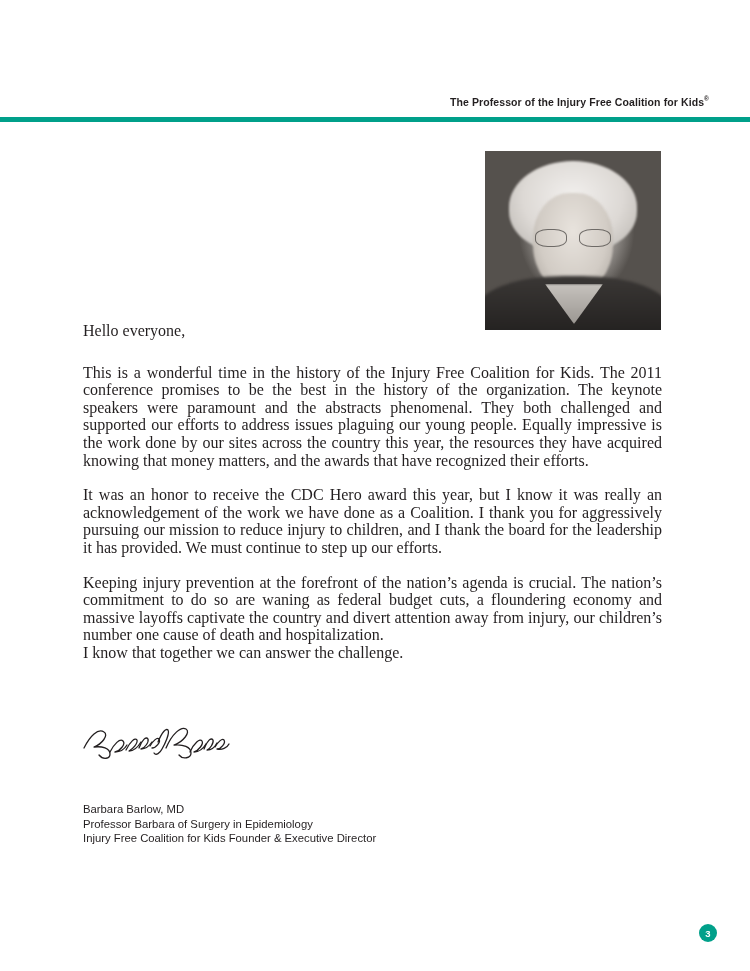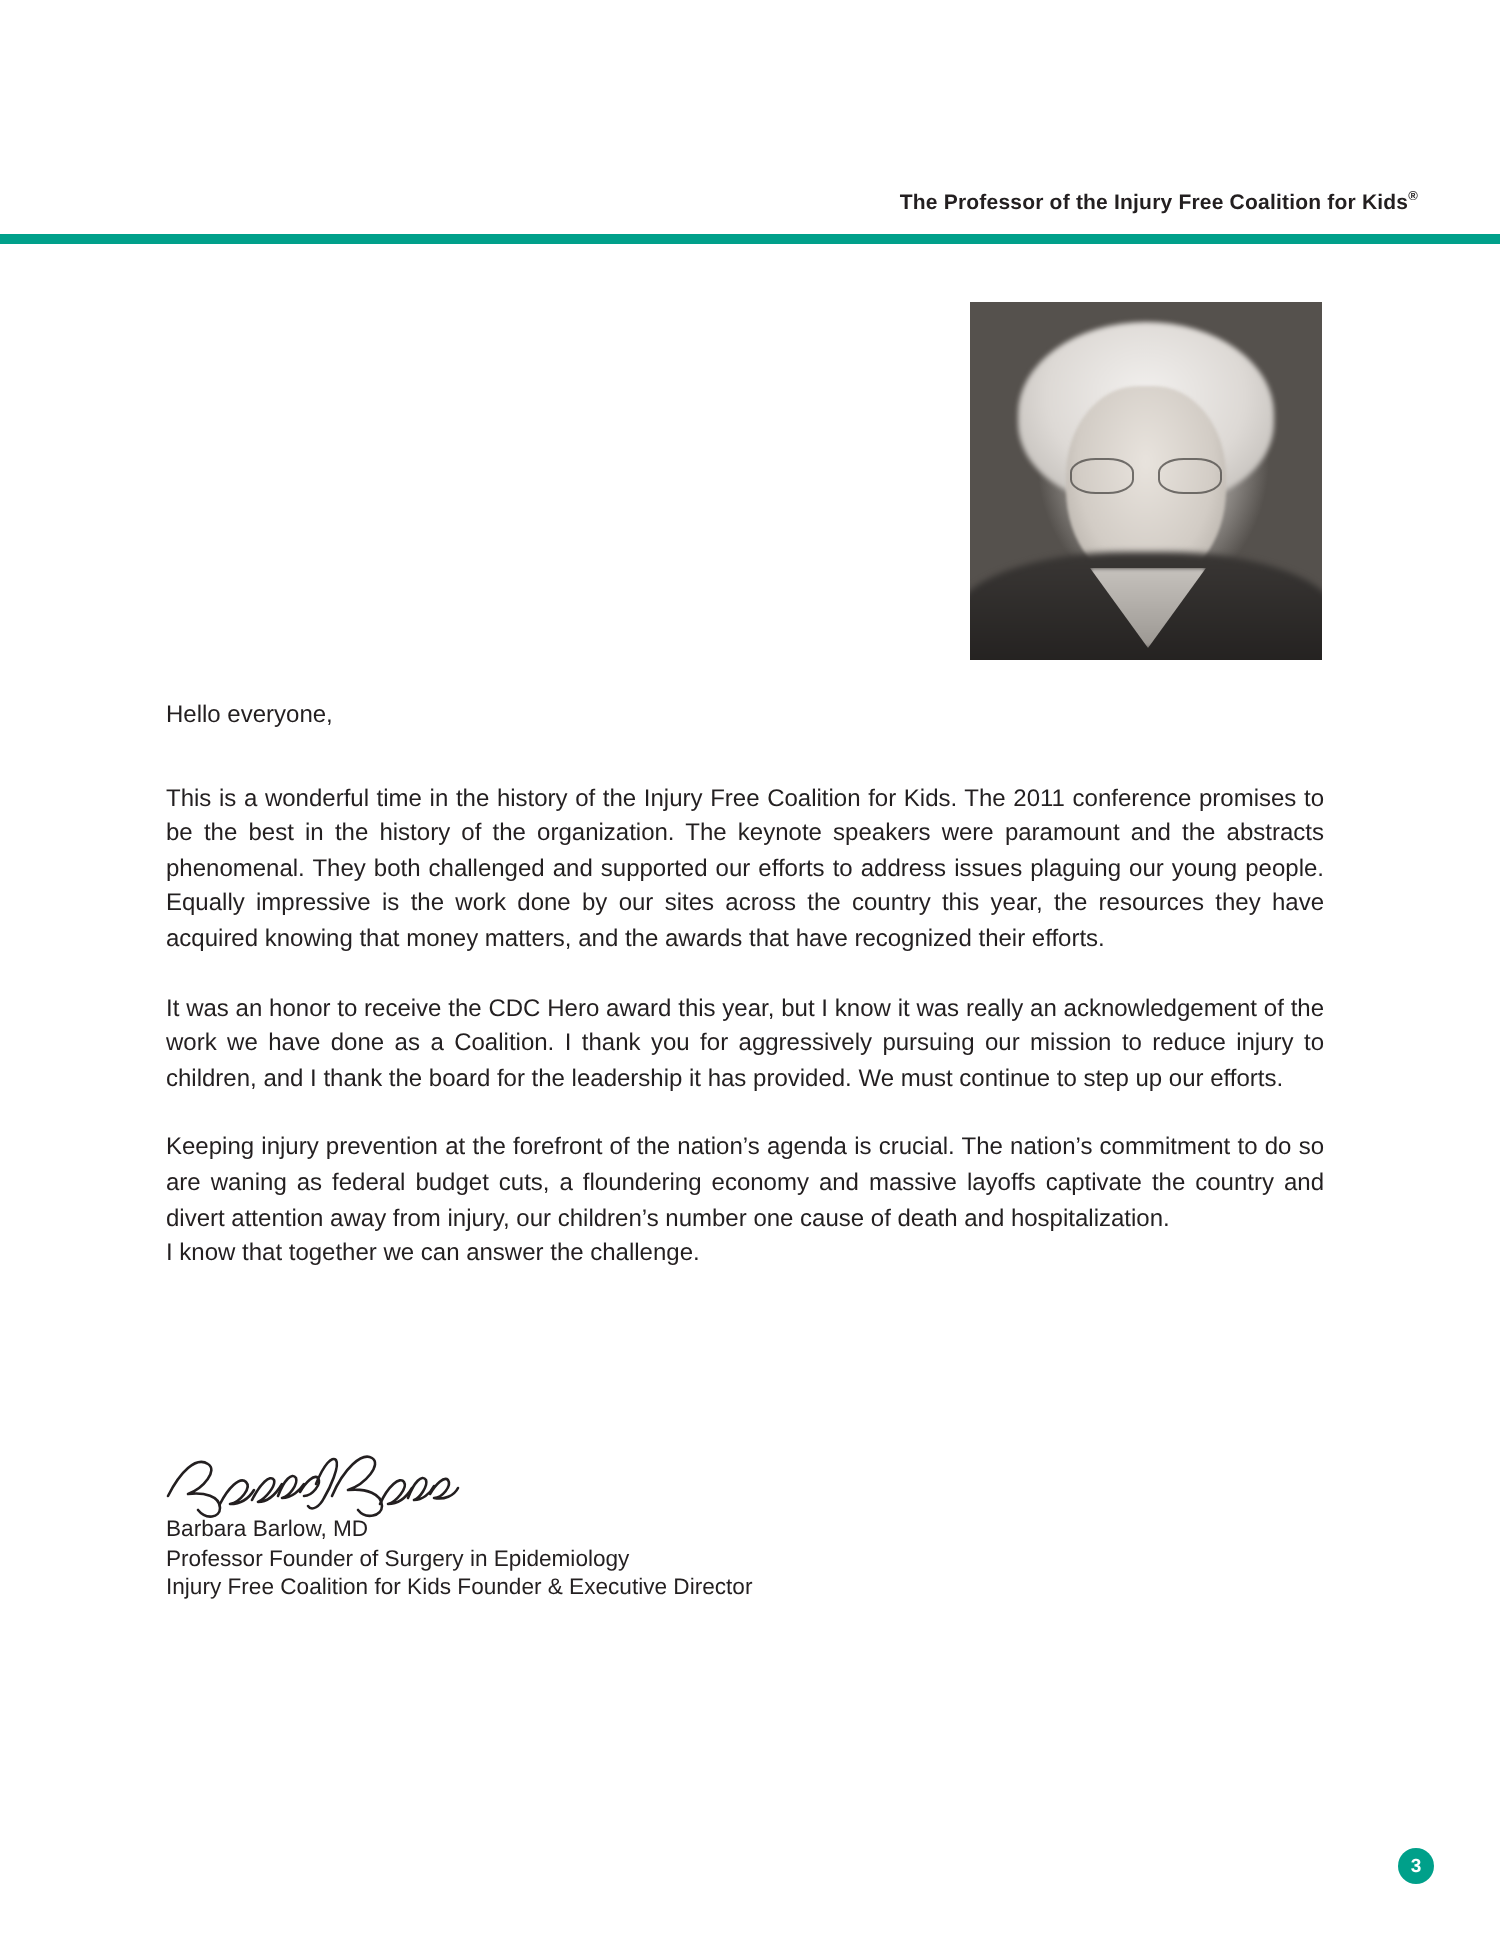--- a/index.html
+++ b/index.html
@@ -117,26 +117,27 @@
     height: 40px;
     background: linear-gradient(180deg, #c6c2bd 0%, #9b9792 100%);
     clip-path: polygon(50% 100%, 0 0, 100% 0);
     filter: blur(1px);
   }
 
   
   .letter {
     position: absolute;
     left: 83px;
-    top: 349px;
+    top: 322px;
     width: 579px;
-    font-size: 12px;
+    font-size: 16px;
     line-height: 17.6px;
     color: #231f20;
     text-align: justify;
+    font-family: Liberation Serif, serif;
   }
   .letter p {
     margin: 0 0 17px 0;
   }
   .letter p.tight {
     margin-bottom: 0;
   }
   .letter p.salutation {
     margin-bottom: 24px;
   }
@@ -151,21 +152,21 @@
     left: 80px;
     top: 722px;
     width: 150px;
     height: 44px;
   }
 
   
   .sigblock {
     position: absolute;
     left: 83px;
-    top: 758px;
+    top: 802px;
     font-size: 11.3px;
     line-height: 14.6px;
     color: #231f20;
   }
   .sigblock div {
     white-space: nowrap;
   }
 
   
   .page-number {
@@ -223,19 +224,19 @@
         <path d="M86 26 C92 12, 101 4, 106 7 C111 10, 103 20, 94 23 C103 22, 111 25, 111 31 C111 36, 103 38, 99 33"></path>
         <path d="M110 30 C114 21, 120 16, 122 19 C124 22, 118 29, 114 30 C119 30, 123 27, 126 22"></path>
         <path d="M124 27 C127 19, 131 15, 133 18 C134 21, 130 27, 127 28 C131 28, 135 25, 137 21"></path>
         <path d="M135 25 C138 20, 142 16, 144 18 C146 21, 141 27, 137 27 C142 28, 147 26, 149 22"></path>
       </g>
     </svg>
   </div>
 
   <div class="sigblock">
     <div>Barbara Barlow, MD</div>
-    <div>Professor Founder of Surgery in Epidemiology</div>
+    <div>Professor Barbara of Surgery in Epidemiology</div>
     <div>Injury Free Coalition for Kids Founder &amp; Executive Director</div>
   </div>
 
   <div class="page-number">3</div>
 
 </div>
 
 </body></html>

